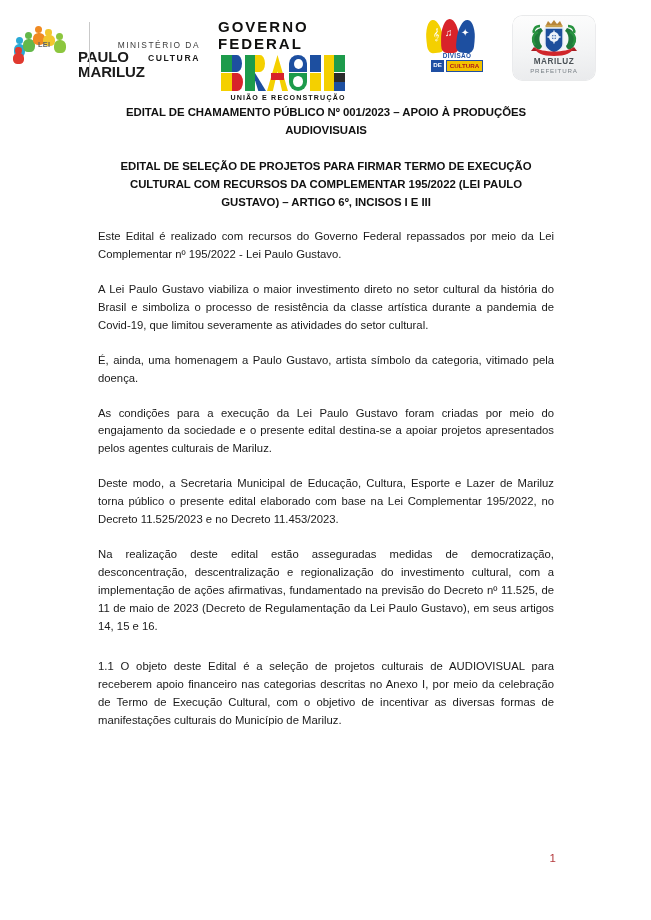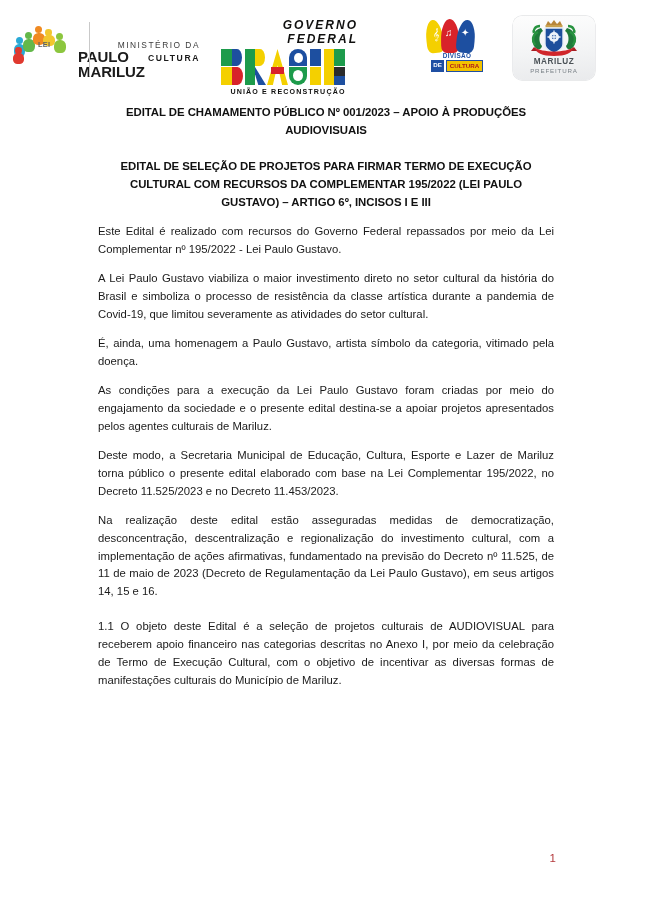--- a/index.html
+++ b/index.html
@@ -103,27 +103,26 @@
 
   
   .gov-logo {
     position: absolute;
     left: 218px;
     top: 18px;
     width: 140px;
     height: 64px;
   }
   .gov-top {
-    font-size: 12px;
+    font-size: 15px;
     font-weight: 700;
     letter-spacing: 2.0px;
     color: #10100f;
-    text-align: right;
+    text-align: left;
     width: 140px;
-    font-style: italic;
   }
   .brasil-mark {
     position: relative;
     width: 140px;
     height: 36px;
     margin-top: 3px;
   }
   .bm { position: absolute; }
   .gov-bottom {
     font-size: 7.1px;
@@ -242,32 +241,33 @@
   }
   .title-block.t1 { margin: 0 0 0 0; }
   .title-block.t2 {
     margin-top: 19px;
     padding: 0 10px;
   }
   .para {
     text-align: justify;
     font-size: 11.3px;
     line-height: 1.585;
+    margin-top: 17px;
     color: #1a1a1a;
     hyphens: none;
   }
   .para.first { }
   .section-heading {
     font-weight: 700;
     font-size: 11.3px;
     margin-top: 26px;
     margin-left: 7px;
     color: #111;
   }
-  .para.after-heading { margin-top: 17px; }
+  .para.after-heading { margin-top: 23px; }
 
   .page-number {
     position: absolute;
     left: 0;
     top: 852px;
     width: 651px;
     text-align: right;
     padding-right: 95px;
     box-sizing: border-box;
     font-size: 11.5px;

